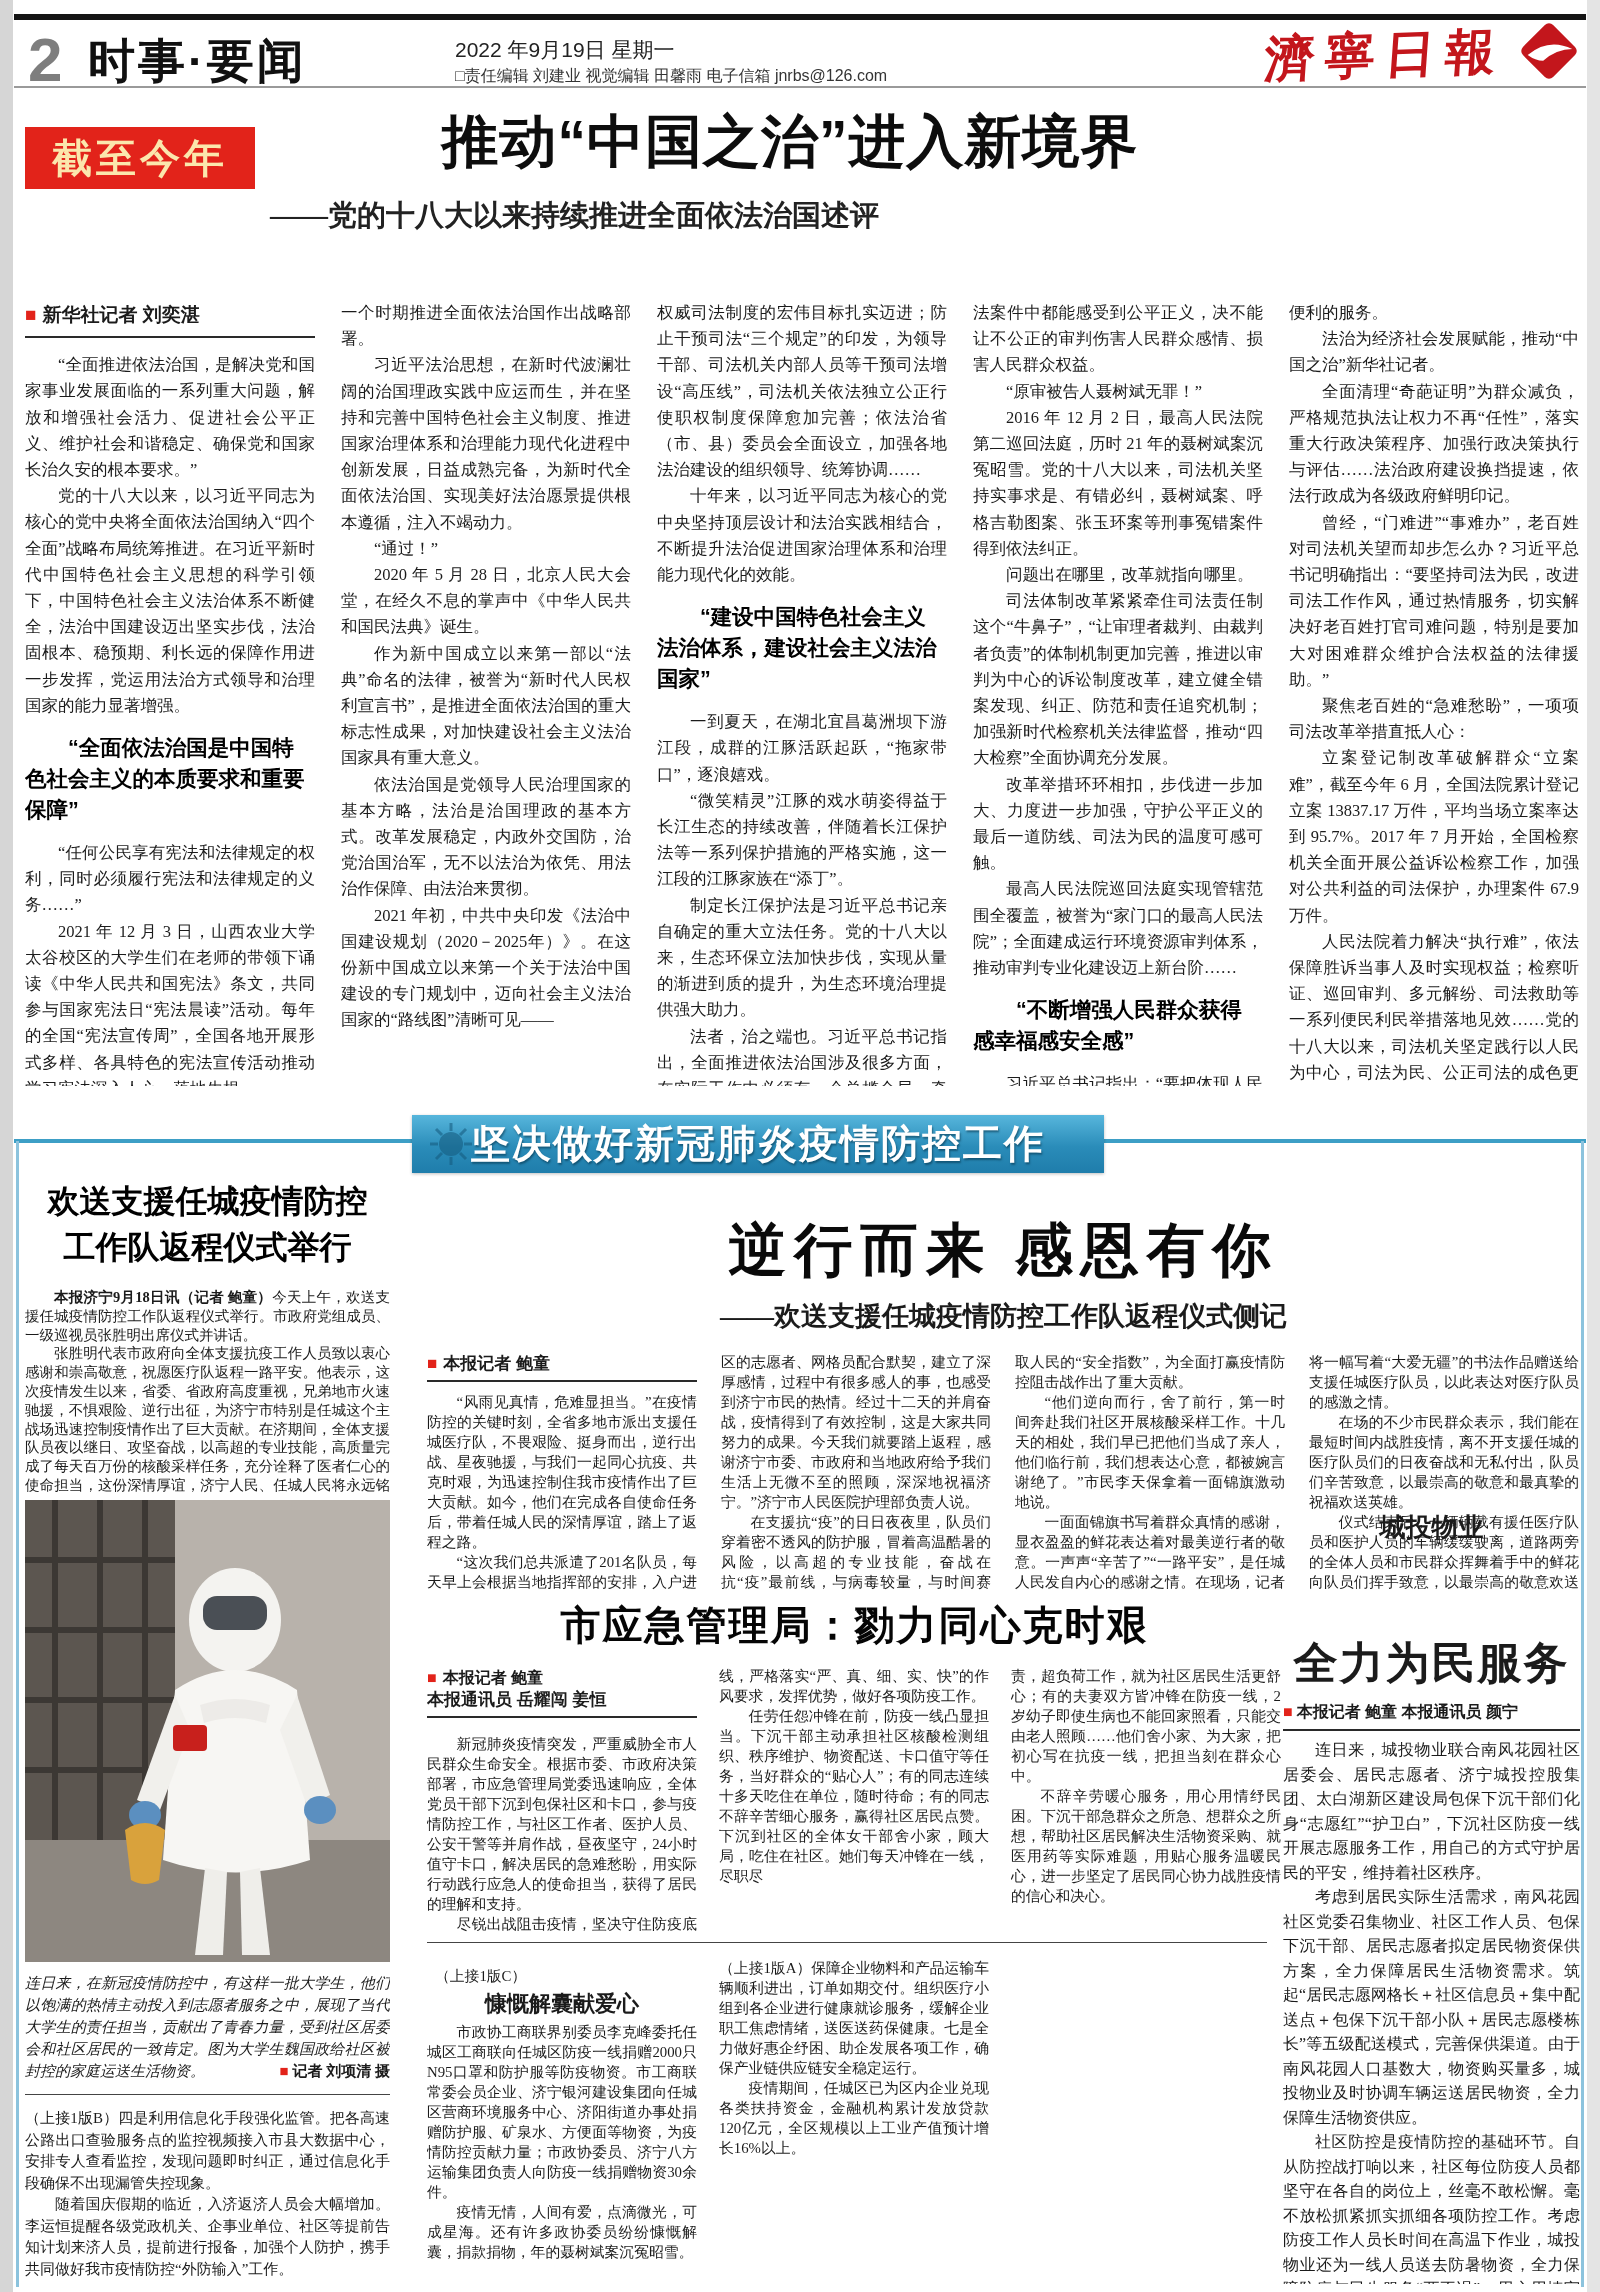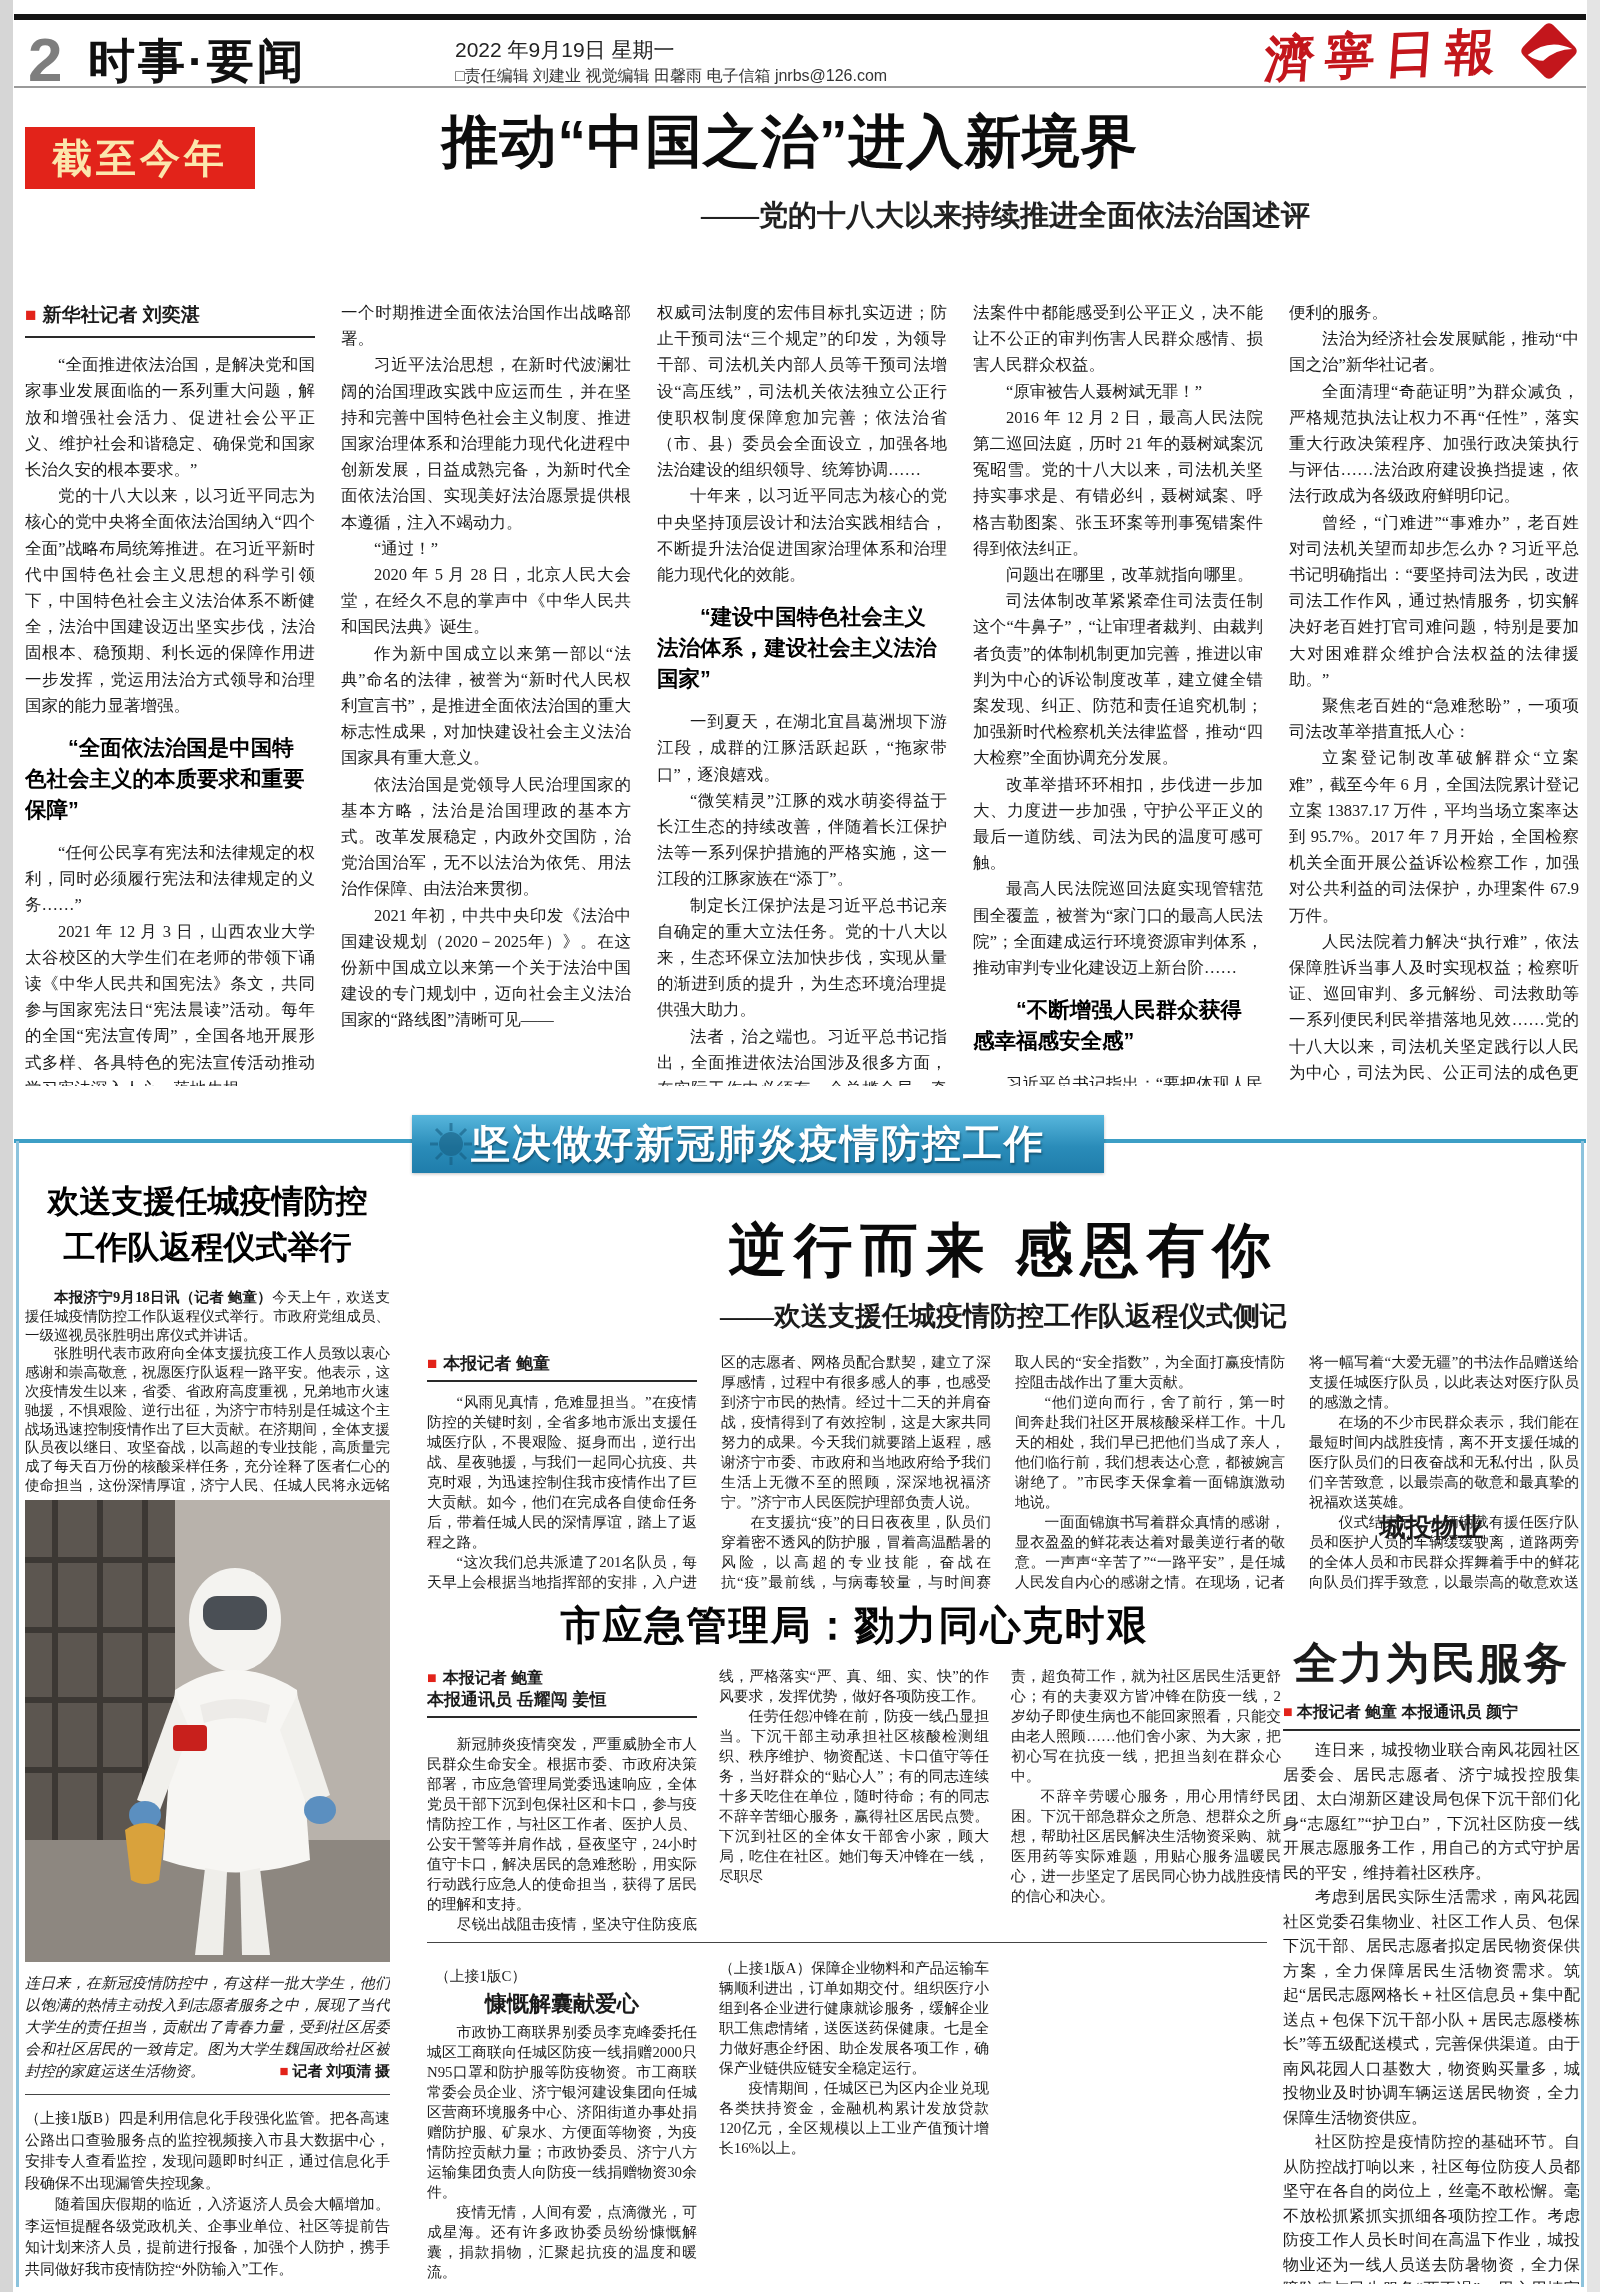--- a/index.html
+++ b/index.html
@@ -21,21 +21,21 @@
   .masthead{position:absolute;right:95px;top:22px;font-size:50px;font-weight:900;color:#c3161c;
             transform:skewX(-6deg) rotate(-2deg);letter-spacing:10px;font-family:"Liberation Serif","DejaVu Serif",serif;}
   .mast-logo{position:absolute;right:20px;top:20px;width:62px;height:62px;}
 
   
   .kicker{position:absolute;left:25px;top:127px;width:230px;height:62px;background:#e2231a;
           color:#fbe7ad;font-family:"Liberation Sans","DejaVu Sans",sans-serif;font-size:40px;font-weight:900;
           display:flex;align-items:center;justify-content:center;letter-spacing:4px;}
   .lead-hl{position:absolute;left:270px;top:104px;width:1040px;text-align:center;
            font-family:"Liberation Sans","DejaVu Sans",sans-serif;font-size:57px;font-weight:900;letter-spacing:1px;color:#0d0d0d;}
-  .lead-dek{position:absolute;left:270px;top:196px;width:1040px;text-align:right;
+  .lead-dek{position:absolute;left:270px;top:196px;width:1040px;text-align:left;
             font-size:29px;font-weight:700;color:#222;}
 
   
   .lead-cols{position:absolute;left:25px;top:300px;width:1554px;height:786px;display:flex;gap:26px;}
   .lead-col{width:290px;height:786px;overflow:hidden;font-size:16.5px;line-height:26.2px;text-align:justify;}
   .para{margin:0;text-indent:2em;}
   .para.cont{text-indent:0;}
   .in-subhead{margin:14px 0;text-indent:2em;font-family:"Liberation Sans","DejaVu Sans",sans-serif;
               font-size:21.5px;line-height:31px;font-weight:900;color:#000;text-align:left;}
   .plain-line{margin:8px;text-indent:0;}
@@ -293,21 +293,21 @@
       </div>
   </div>
 
   <div class="mdivider"></div>
 
   <div class="strip">
     <div class="strip-col">
         <p class="plain-line">（上接1版C）</p>
         <p class="strip-h">慷慨解囊献爱心</p>
         <p class="para">市政协工商联界别委员李克峰委托任城区工商联向任城区防疫一线捐赠2000只N95口罩和防护服等防疫物资。市工商联常委会员企业、济宁银河建设集团向任城区营商环境服务中心、济阳街道办事处捐赠防护服、矿泉水、方便面等物资，为疫情防控贡献力量；市政协委员、济宁八方运输集团负责人向防疫一线捐赠物资30余件。</p>
-        <p class="para">疫情无情，人间有爱，点滴微光，可成星海。还有许多政协委员纷纷慷慨解囊，捐款捐物，汇聚起抗疫的温度和暖流。</p>
+        <p class="para">疫情无情，人间有爱，点滴微光，可成星海。还有许多政协委员纷纷慷慨解囊，捐款捐物，年的聂树斌案沉冤昭雪。</p>
       </div>
     <div class="strip-col">
         <p class="para cont">（上接1版A）保障企业物料和产品运输车辆顺利进出，订单如期交付。组织医疗小组到各企业进行健康就诊服务，缓解企业职工焦虑情绪，送医送药保健康。七是全力做好惠企纾困、助企发展各项工作，确保产业链供应链安全稳定运行。</p>
         <p class="para">疫情期间，任城区已为区内企业兑现各类扶持资金，金融机构累计发放贷款120亿元，全区规模以上工业产值预计增长16%以上。</p>
       </div>
   </div>
 
   <div class="ct-kicker">城投物业</div>
   <div class="ct-hl">全力为民服务</div>
   <div class="ct-byline">本报记者 鲍童  本报通讯员 颜宁</div>

